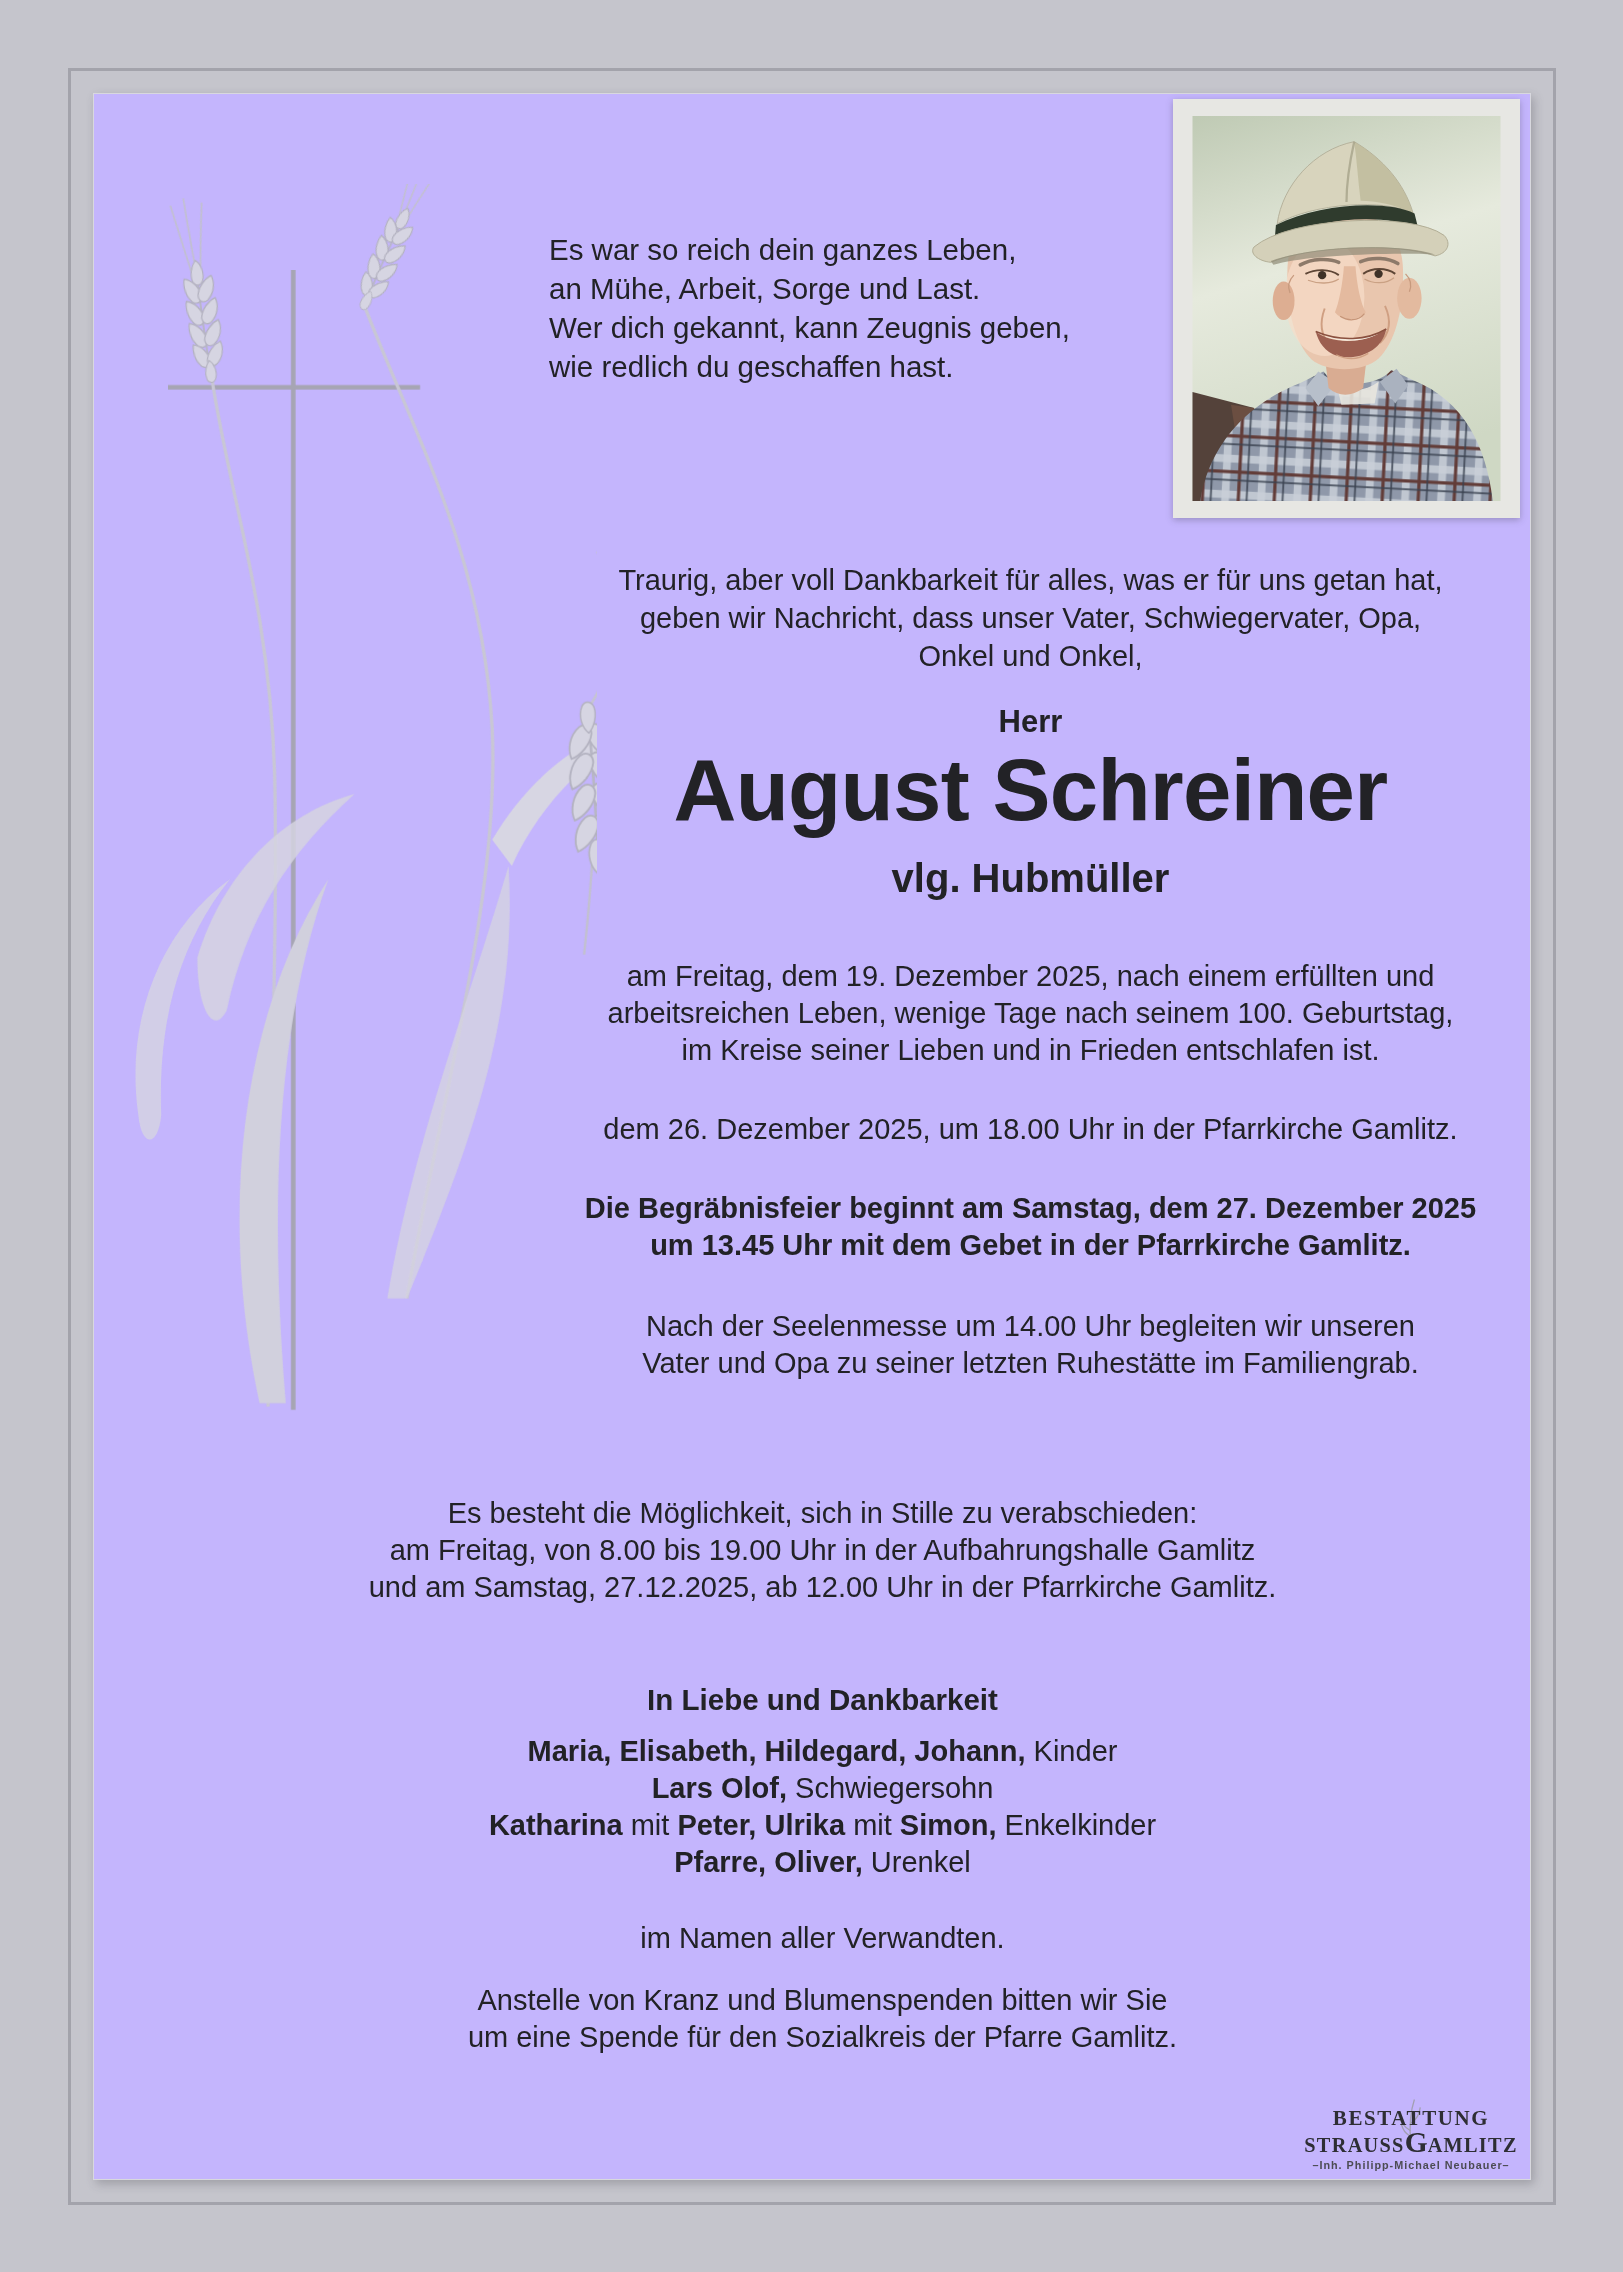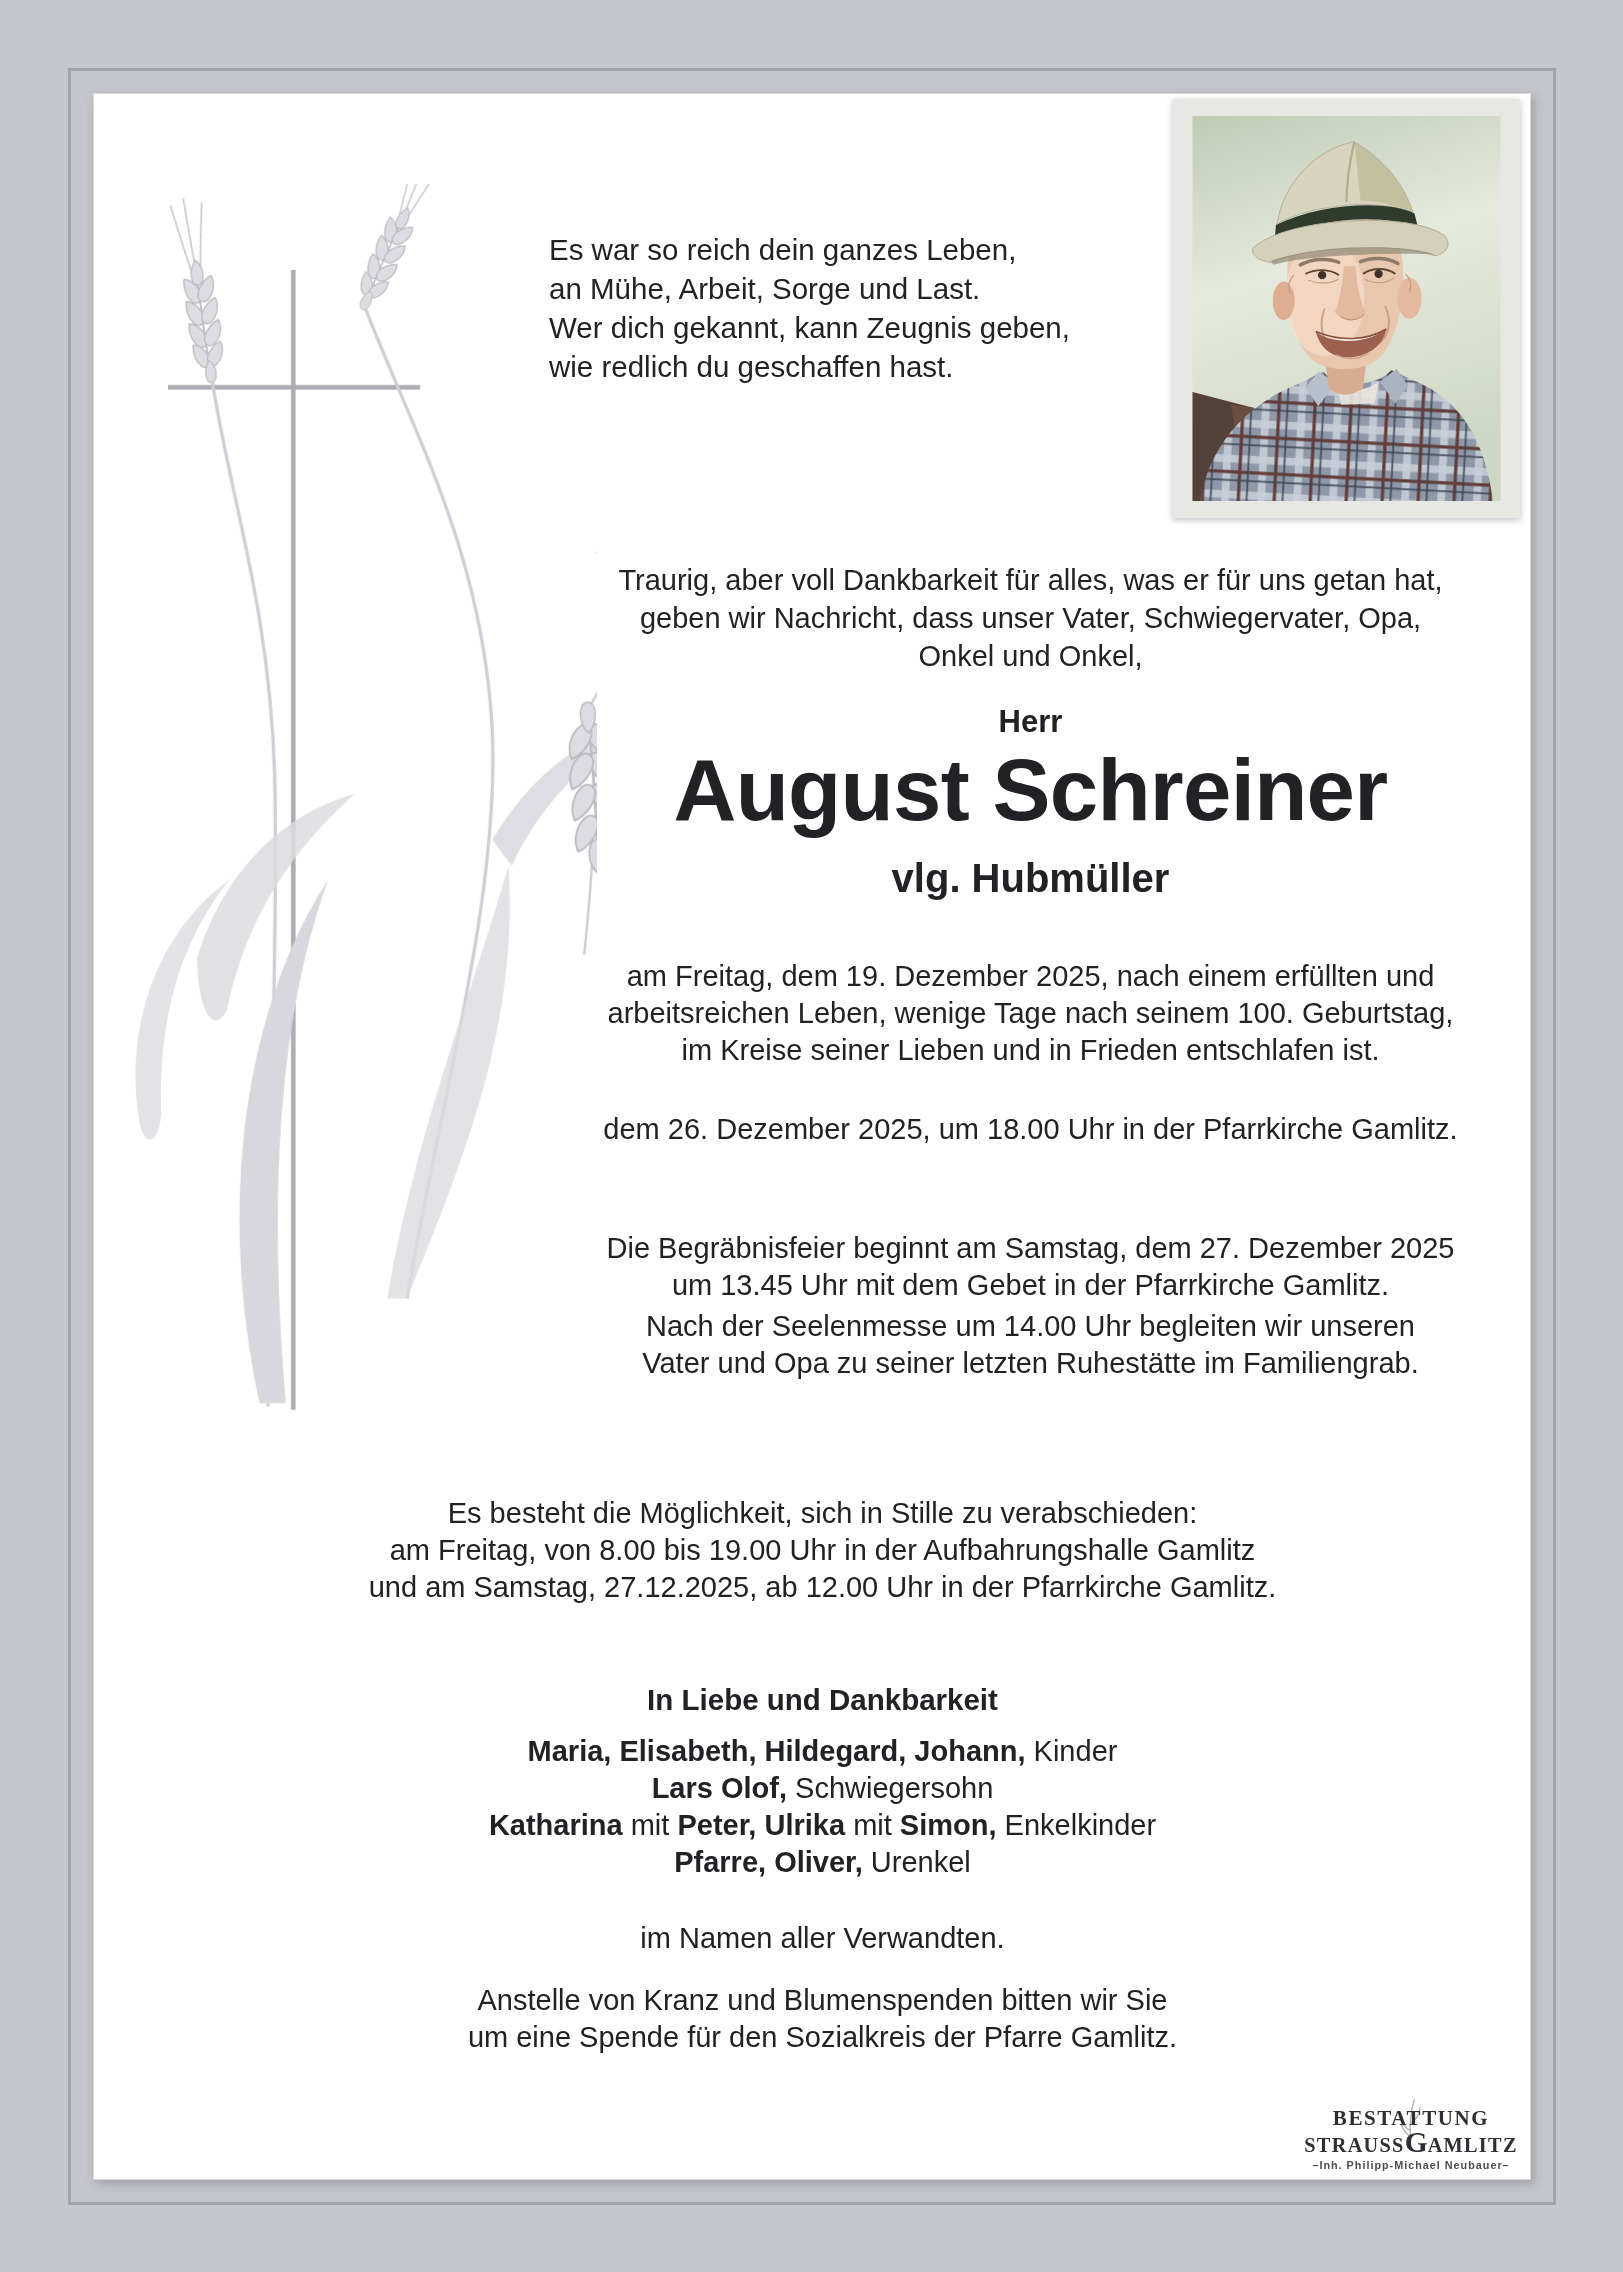--- a/index.html
+++ b/index.html
@@ -1,38 +1,38 @@
 <!DOCTYPE html>
 <html style="font-size:10.5px"><head>
 <meta charset="utf-8">
 <style>
   html,body{margin:0;padding:0;background:#c5c5cc;}
   .page{position:relative;width:1624px;height:2273px;background:#c5c5cc;
         font-family:"Liberation Sans","DejaVu Sans",sans-serif;color:#222226;overflow:hidden;}
   .frame-line{position:absolute;left:68px;top:68px;right:68px;bottom:68px;
         border:3.9px solid #a3a3ab;}
   .card{position:absolute;left:93px;top:93px;right:93px;bottom:93px;
-        background:#ffffff;border:0.7px solid #d8d8de;
+        background:#c4b5fd;border:0.7px solid #d8d8de;
         box-shadow:3.3px 3.9px 9.2px rgba(60,60,72,.28);}
   .decor{position:absolute;left:5.2px;top:90px;width:498px;height:1259px;}
   .photo{position:absolute;left:1079px;top:5.2px;width:313px;height:385px;
         background:#e7e7e3;padding:17px;box-shadow:0 2px 6.6px rgba(70,70,82,.35);}
   .photo svg{display:block;width:313px;height:385px;}
   .poem{position:absolute;left:455px;top:136px;font-size:29.5px;line-height:39px;white-space:nowrap;}
   .ucol{position:absolute;left:420px;width:1033px;text-align:center;}
   .lcol{position:absolute;left:92px;width:1273px;text-align:center;}
   .para{font-size:29px;line-height:37px;}
   .para div{white-space:nowrap;}
   .announce{top:467px;line-height:38px;}
   .herr{top:610px;font-size:31px;font-weight:bold;}
   .bigname{top:646px;font-size:87px;font-weight:bold;letter-spacing:-0.7px;line-height:1.15;}
   .vlg{top:762px;font-size:40px;font-weight:bold;}
   .death{top:864px;}
   .prayer{top:1017px;}
-  .funeral{top:1136px;}
+  .funeral{top:1096px;font-weight:bold;}
   .procession{top:1214px;}
   .farewell{top:1401px;}
   .inliebe{top:1589px;font-size:29.5px;font-weight:bold;}
   .names{top:1639px;font-size:29px;line-height:37px;}
   .names div{white-space:nowrap;}
   .bn{font-weight:bold;}
   .imnamen{top:1826px;}
   .donation{top:1888px;line-height:37px;}
   .logo{position:absolute;left:1186px;top:2014px;width:262px;text-align:center;
         font-family:"Liberation Serif","DejaVu Serif",serif;color:#2e2e34;}

